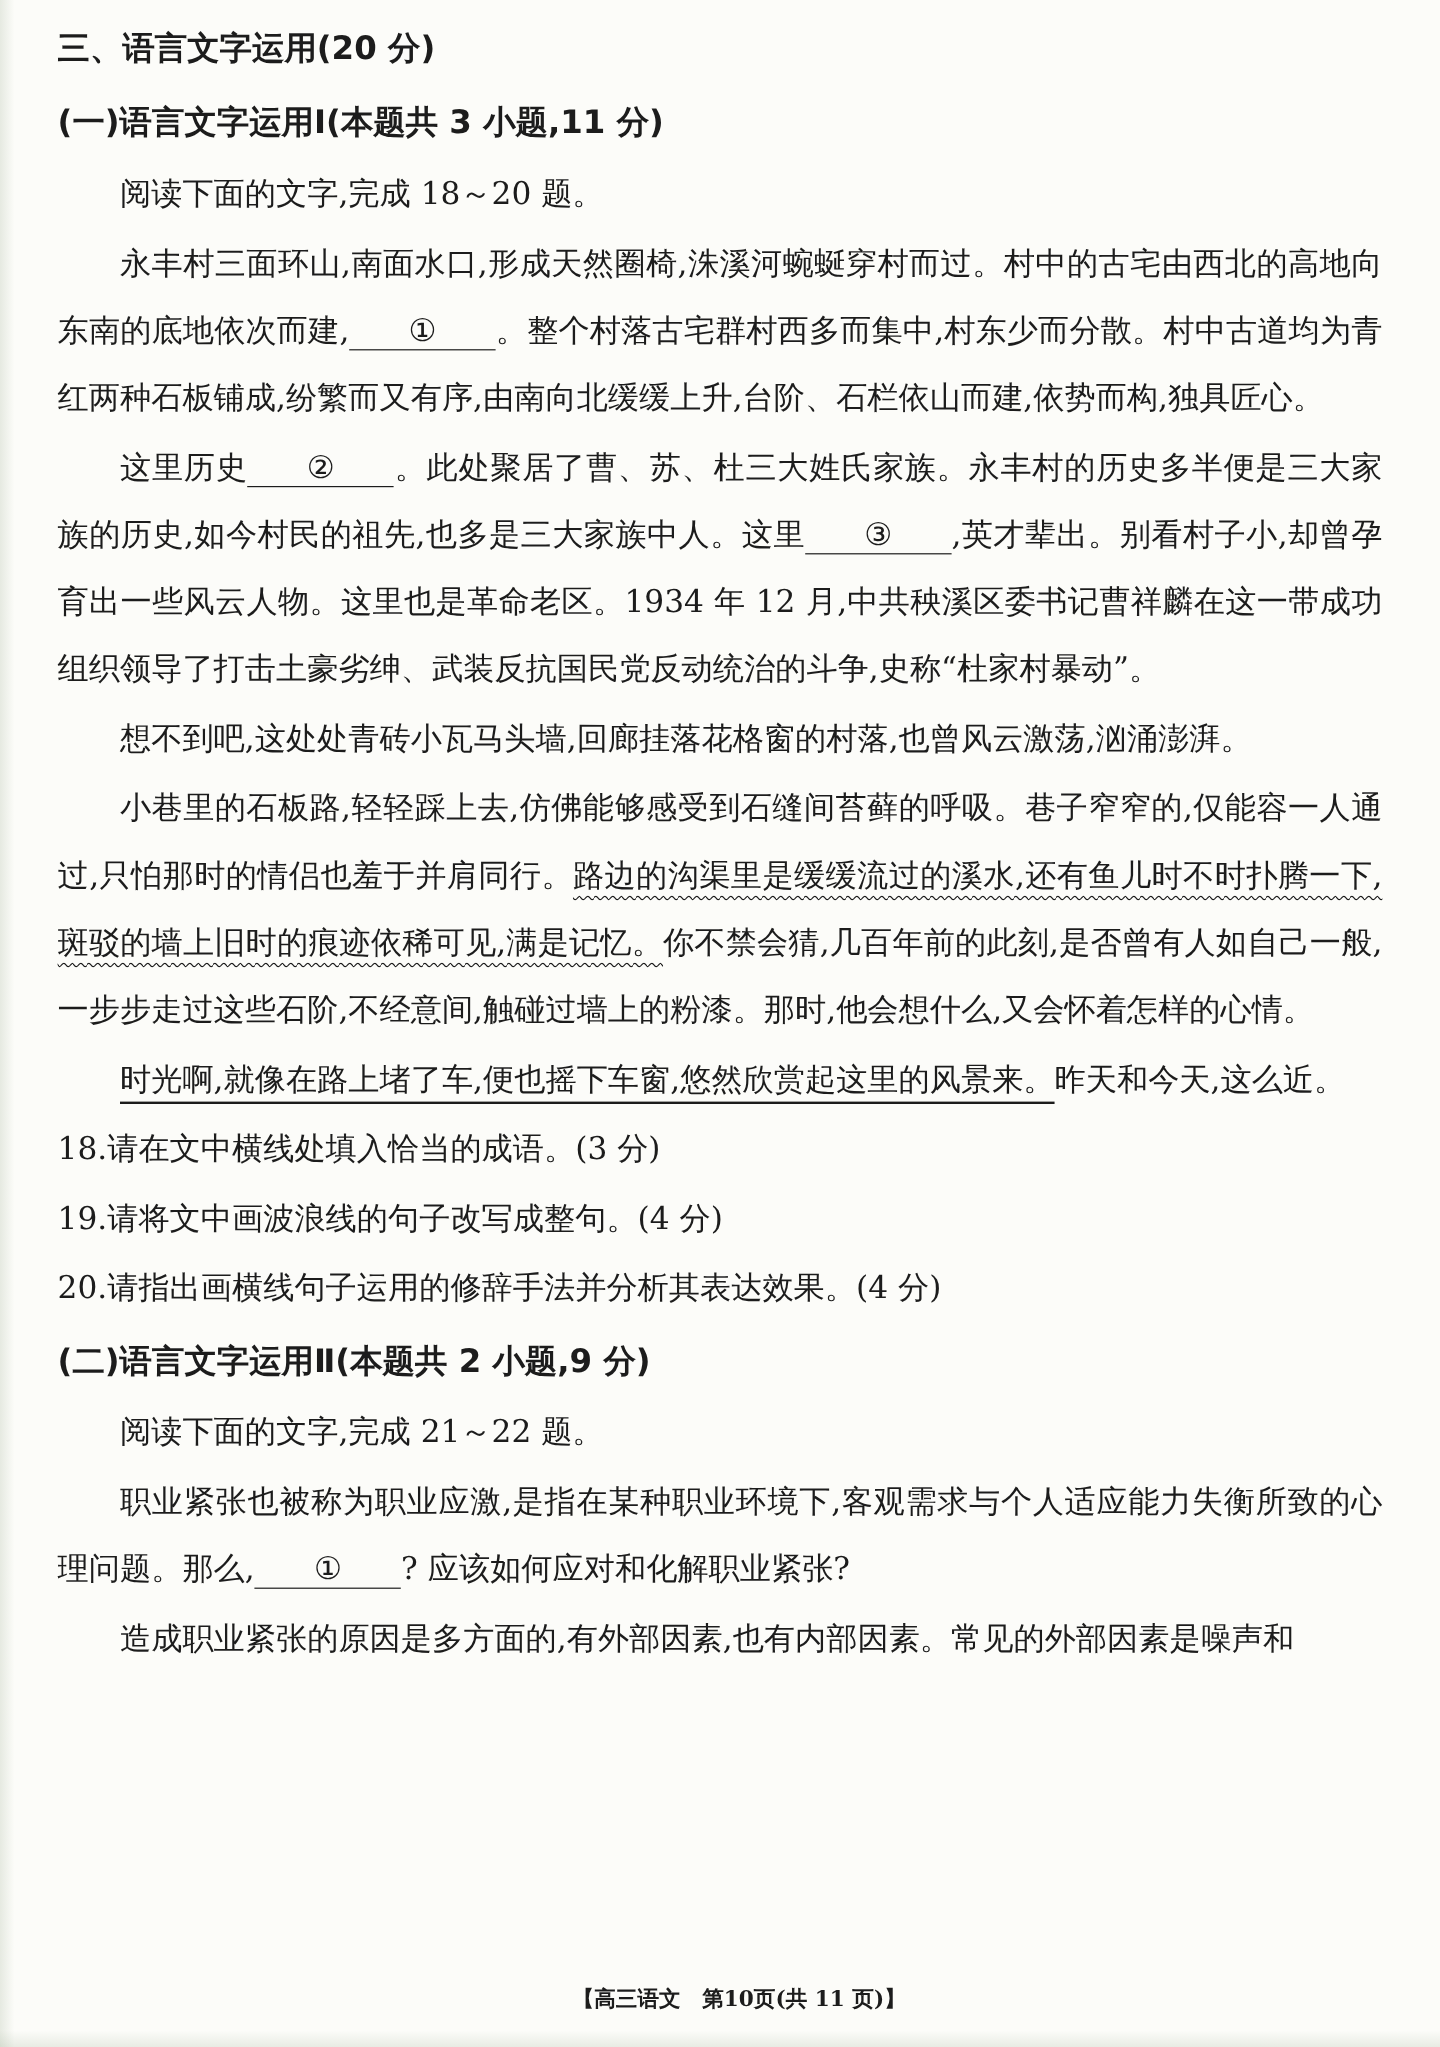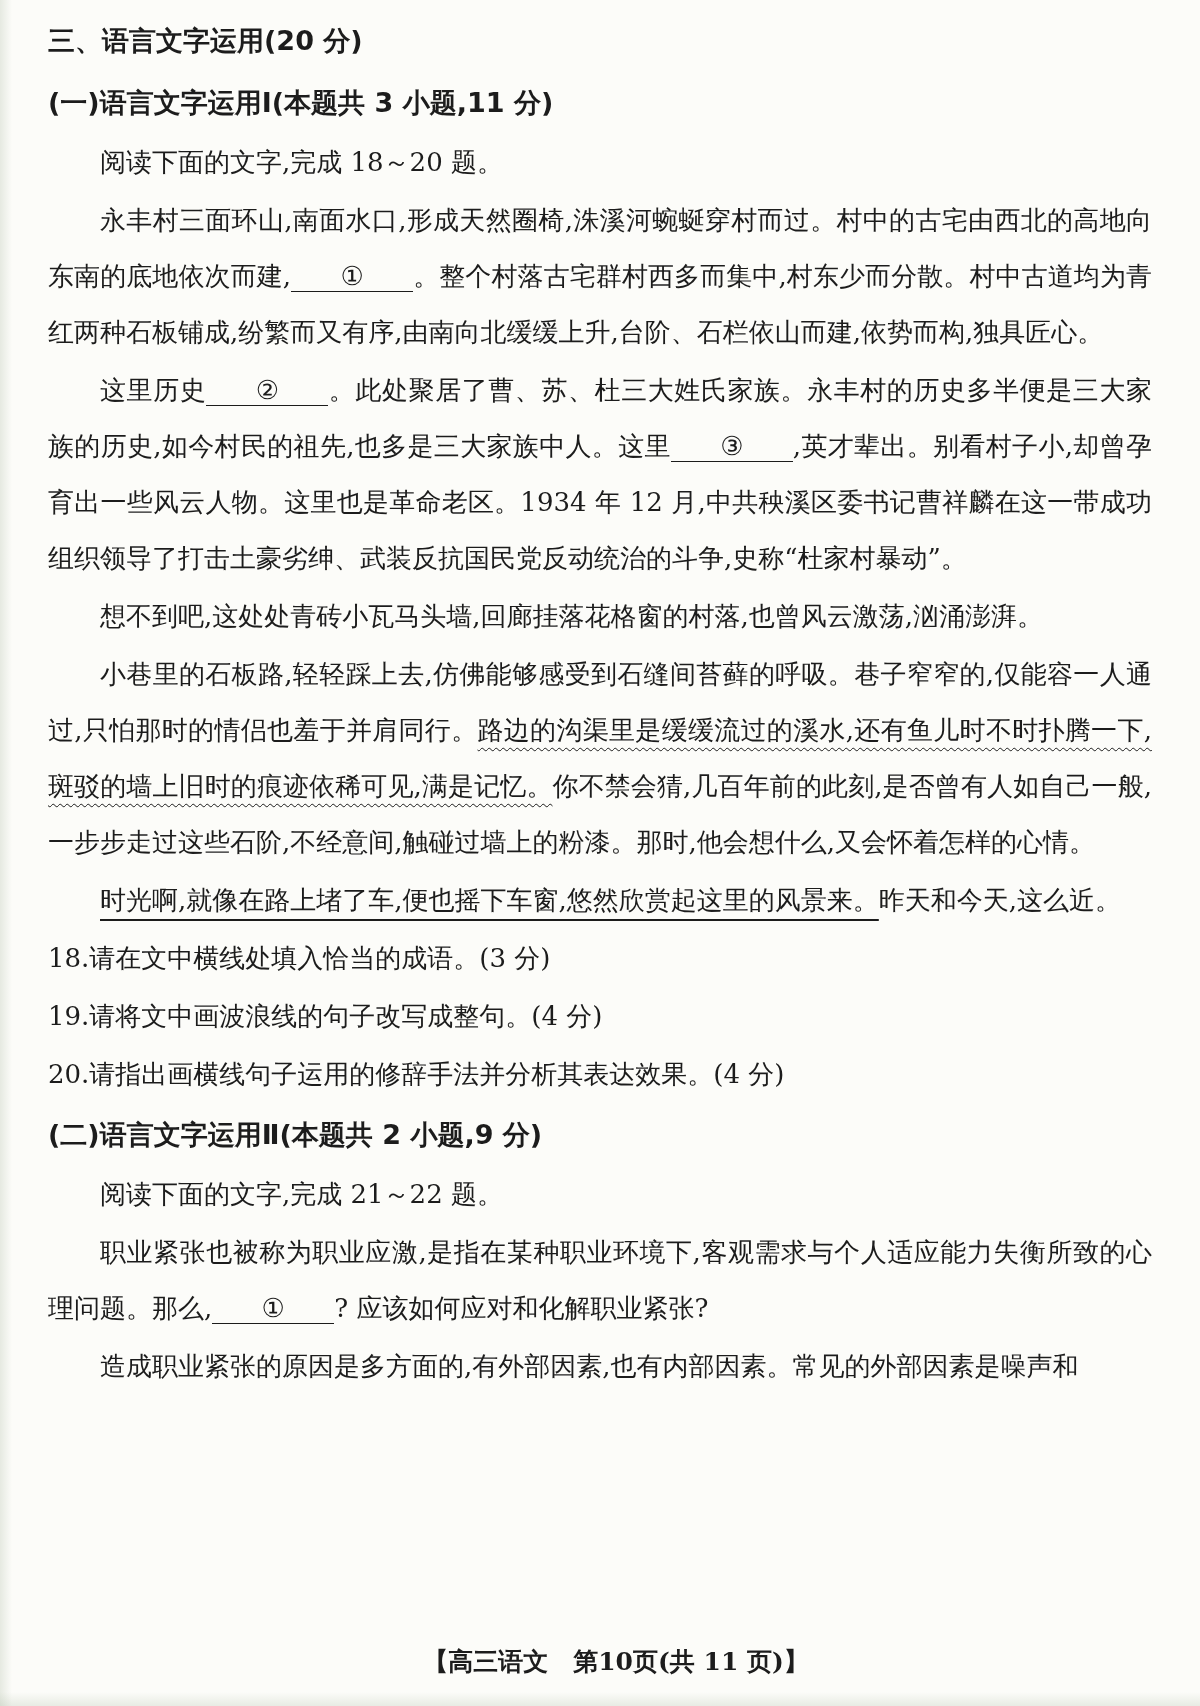--- a/index.html
+++ b/index.html
@@ -72,21 +72,21 @@
     text-decoration-thickness: 1.5px;
     text-underline-offset: 10px;
   }
   .footer {
     position: absolute;
     left: 0;
     right: 0;
     bottom: 28px;
     text-align: center;
     font-weight: bold;
-    font-size: 25px;
+    font-size: 18px;
     color: #1c1c1c;
     padding-left: 32px;
   }
 </style>
 </head>
 <body>
 
 <div class="page">
   <div class="content">
 

